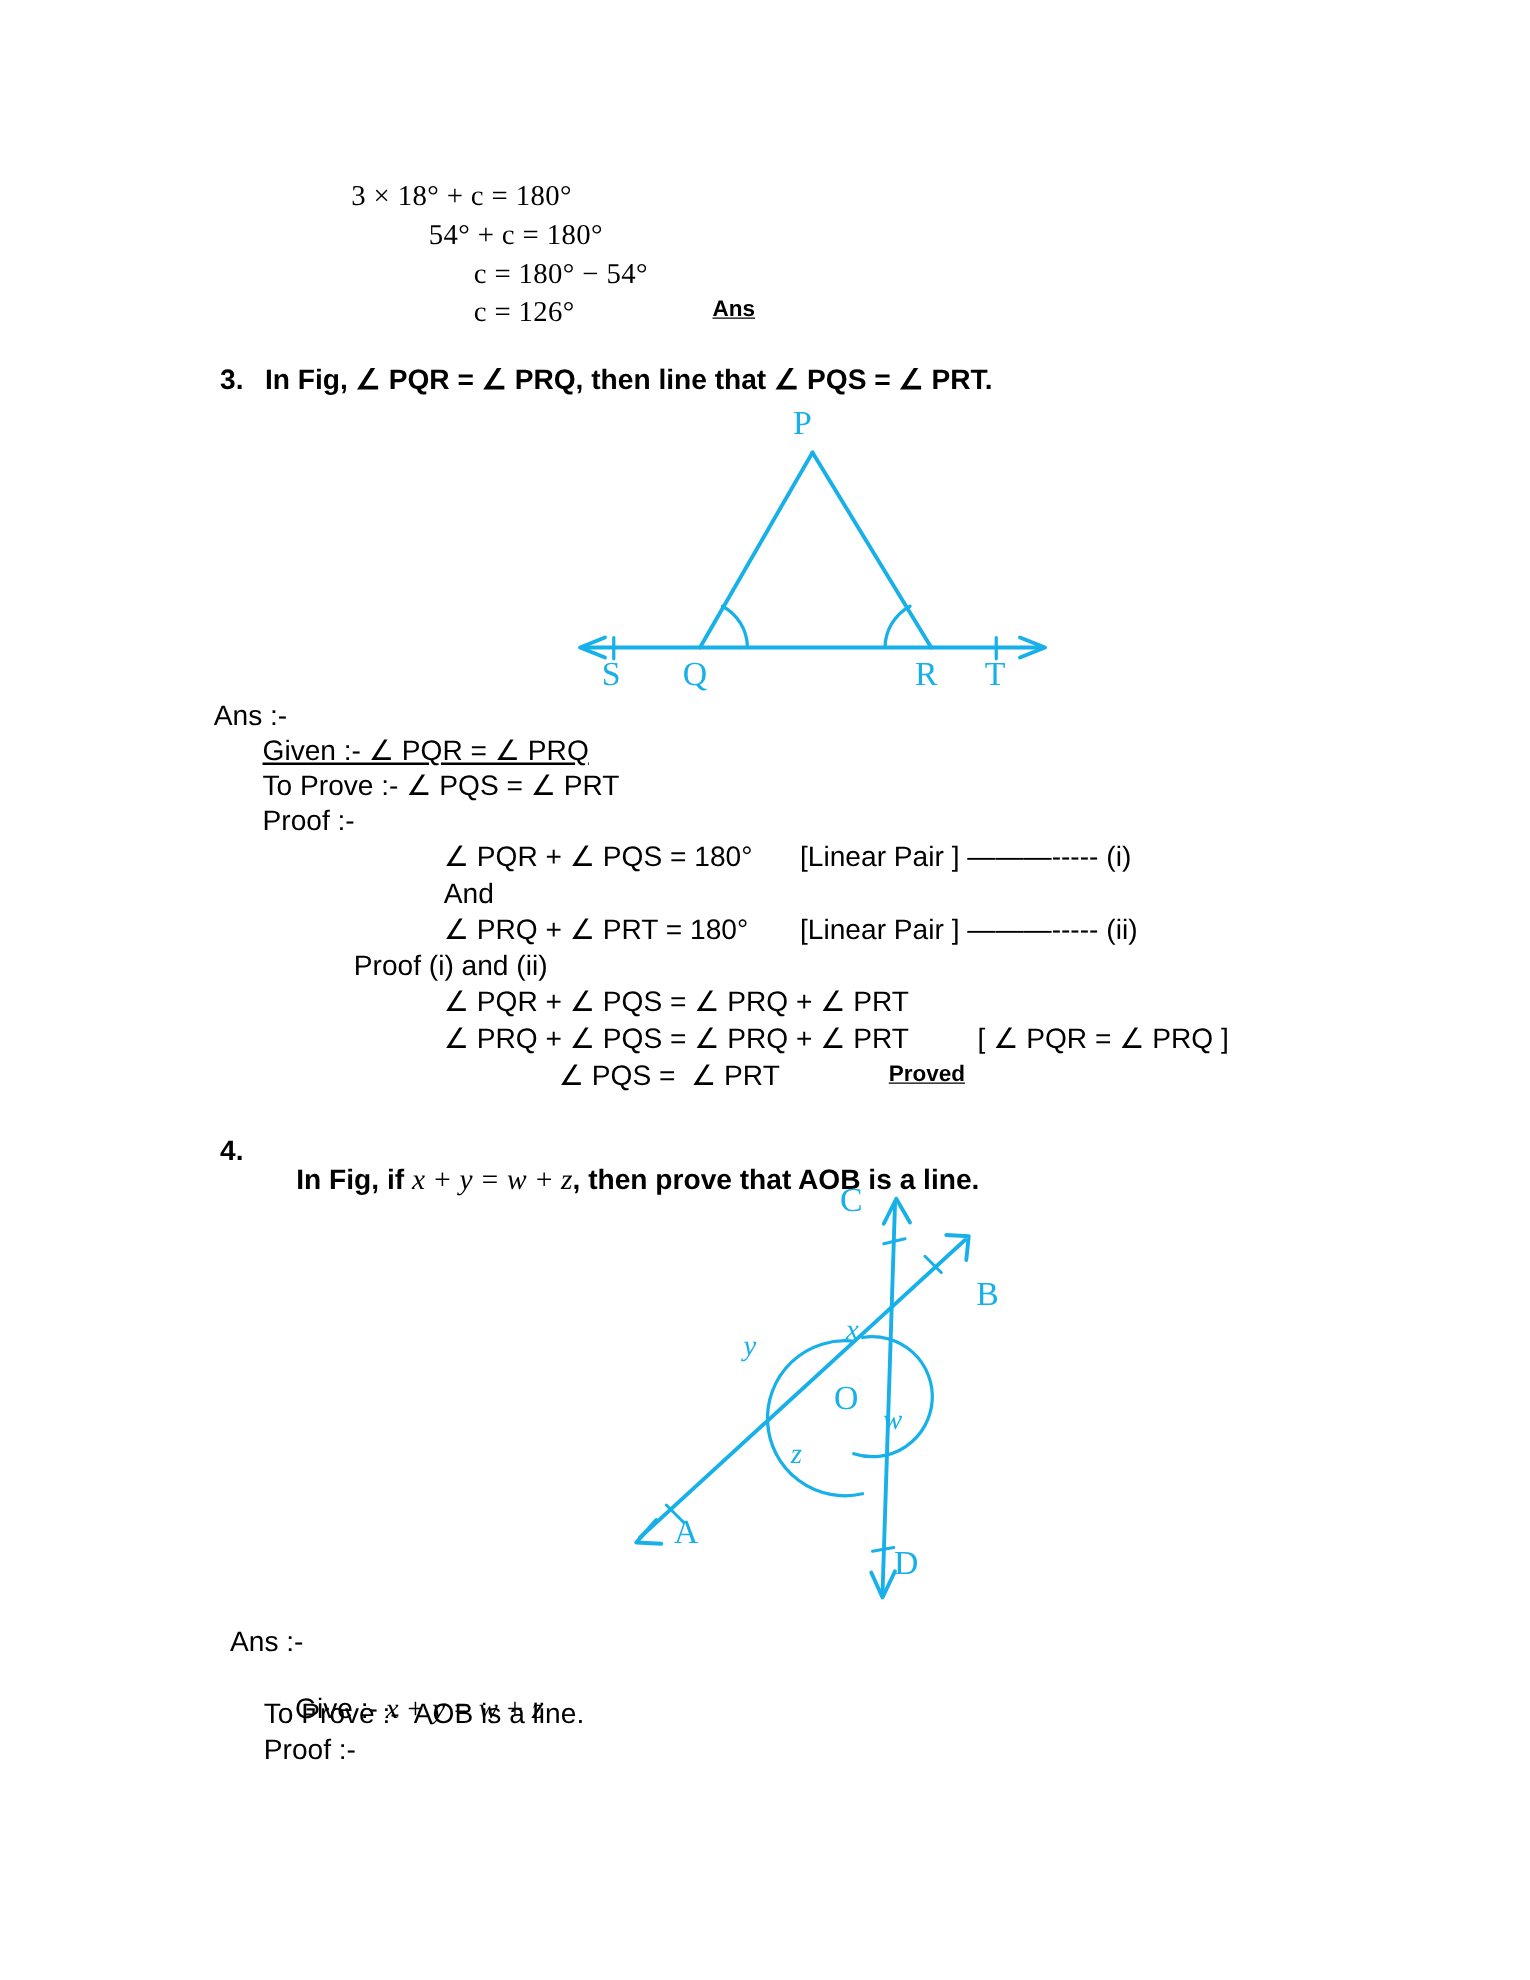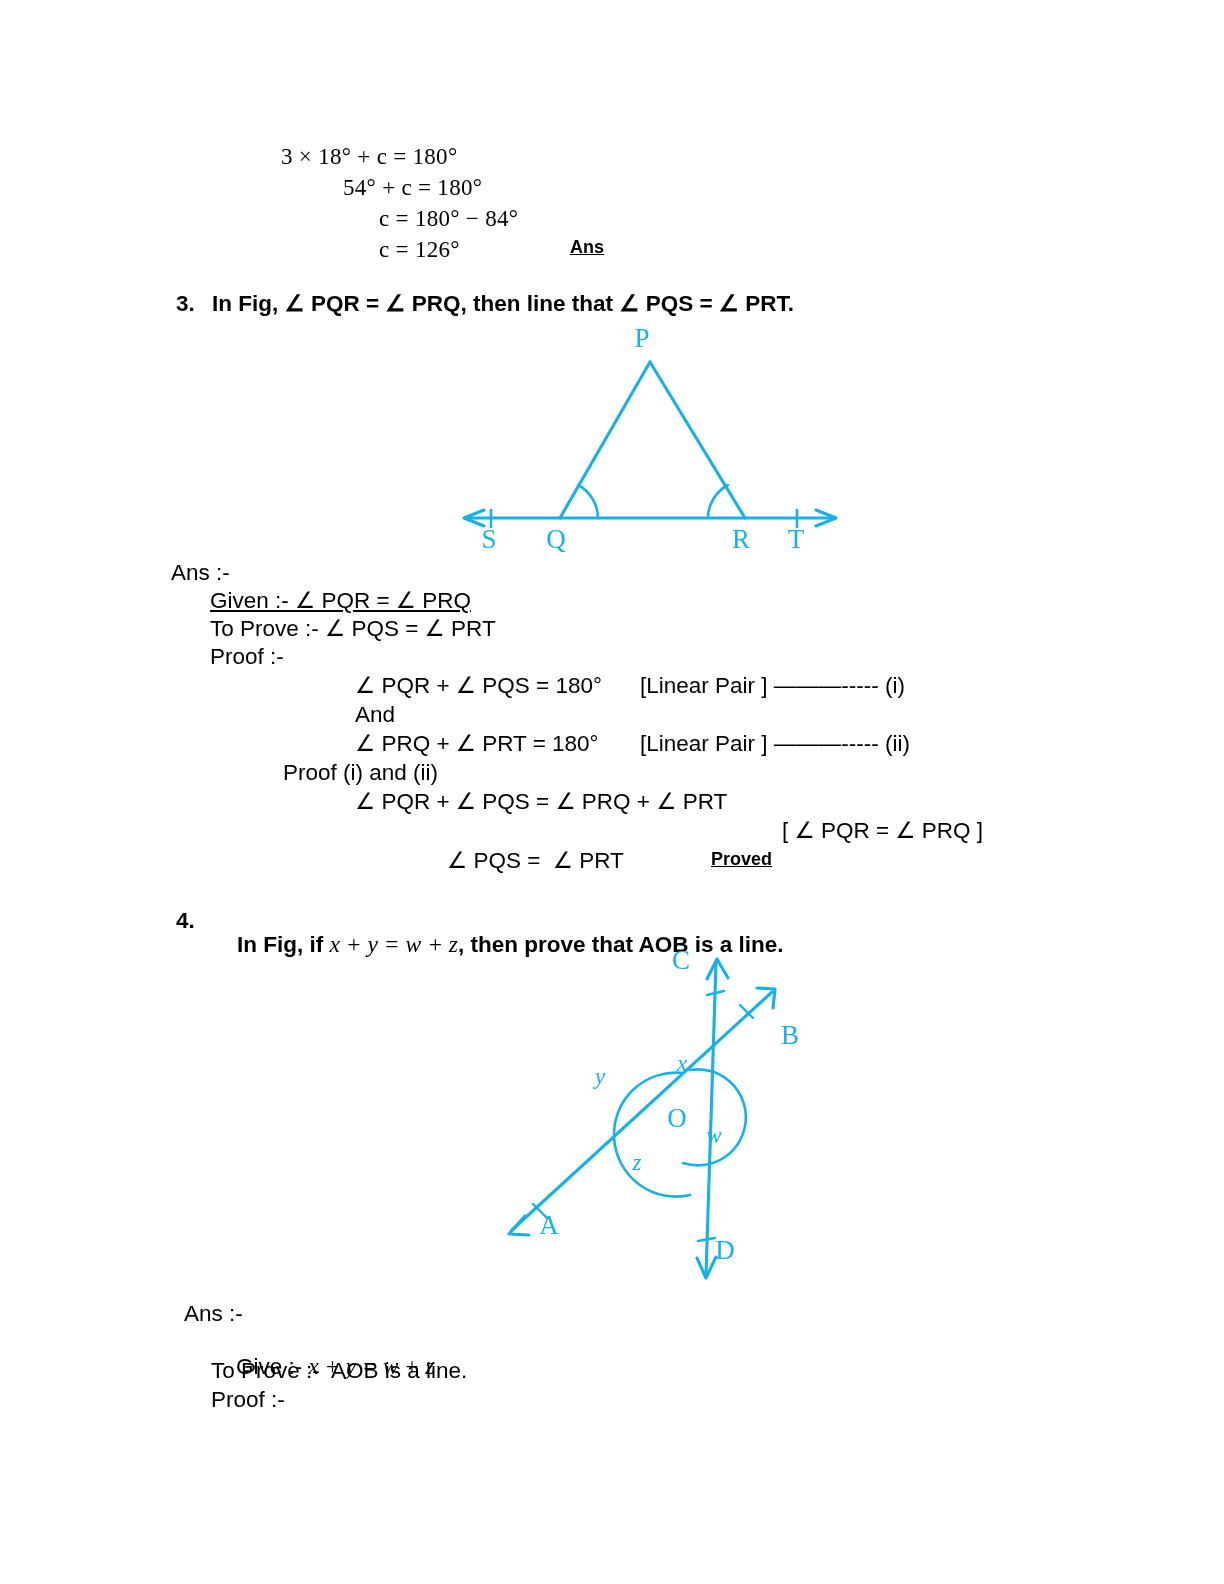--- a/index.html
+++ b/index.html
@@ -85,21 +85,21 @@
 </style>
 </head>
 <body>
 
 <div class="page">
 
   <div class="txt serif-math" style="left:281px; top:145px;">3 × 18° + c = 180°</div>
 
   <div class="txt serif-math" style="left:343px; top:176px;">54° + c = 180°</div>
 
-  <div class="txt serif-math" style="left:379px; top:207px;">c = 180° − 84°</div>
+  <div class="txt serif-math" style="left:379px; top:207px;">c = 180° − 54°</div>
 
   <div class="txt serif-math" style="left:379px; top:238px;">c = 126°</div>
 
   <div class="txt ans-word" style="left:570px; top:238px;">Ans</div>
 
   <div class="txt q-head" style="left:176px; top:293px;">3.</div>
 
   <div class="txt q-head" style="left:212px; top:293px;">In Fig, ∠ PQR = ∠ PRQ, then line that ∠ PQS = ∠ PRT.</div>
 
   <div class="figure" style="left:440px; top:320px;">
@@ -145,20 +145,21 @@
 
   <div class="txt body-text" style="left:355px; top:704px;">And</div>
 
   <div class="txt body-text" style="left:355px; top:733px;">∠ PRQ + ∠ PRT = 180°</div>
   <div class="txt body-text" style="left:640px; top:733px;">[Linear Pair ] ———----- (ii)</div>
 
   <div class="txt body-text" style="left:283px; top:762px;">Proof (i) and (ii)</div>
 
   <div class="txt body-text" style="left:355px; top:791px;">∠ PQR + ∠ PQS = ∠ PRQ + ∠ PRT</div>
 
+  <div class="txt body-text" style="left:355px; top:820px;">∠ PRQ + ∠ PQS = ∠ PRQ + ∠ PRT</div>
   <div class="txt body-text" style="left:782px; top:820px;">[ ∠ PQR = ∠ PRQ ]</div>
 
   <div class="txt body-text" style="left:447px; top:850px;">∠ PQS =  ∠ PRT</div>
 
   <div class="txt ans-word" style="left:711px; top:850px;">Proved</div>
 
   <div class="txt q-head" style="left:176px; top:910px;">4.</div>
 
   <div class="txt q-head" style="left:212px; top:910px;">
     <span>In Fig, if </span><span class="v">x + y = w + z</span><span>, then prove that AOB is a line.</span>

